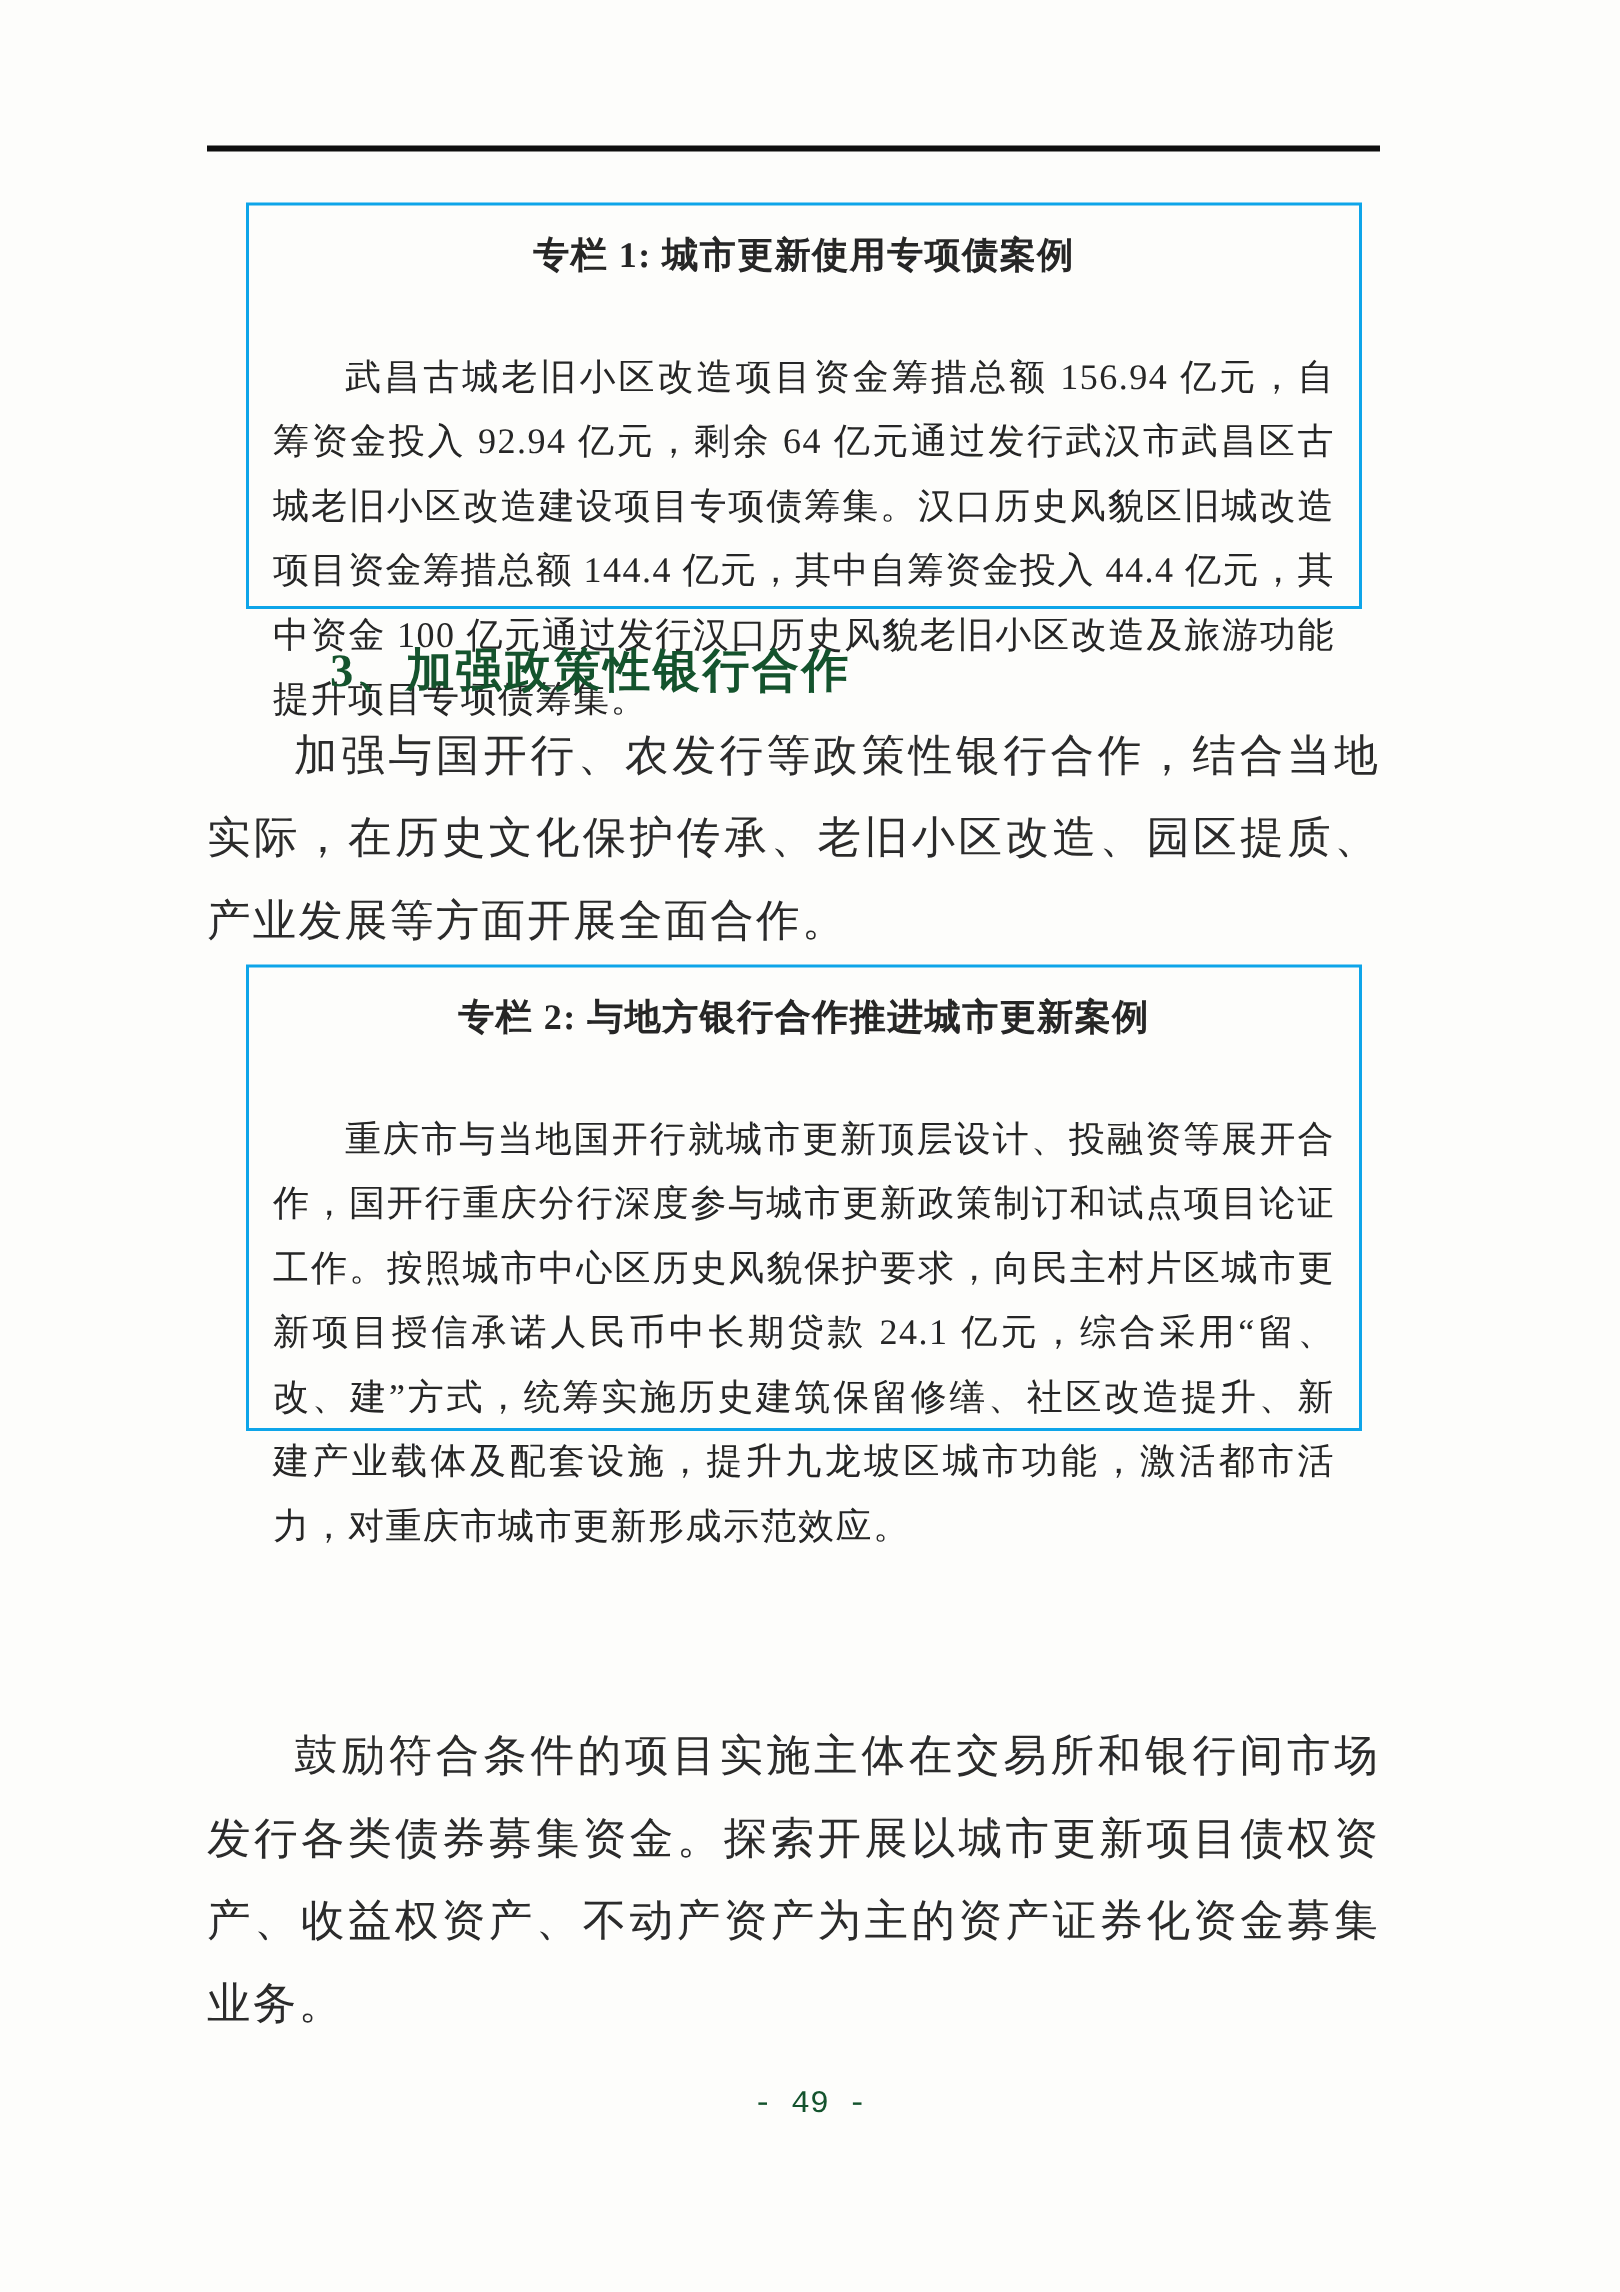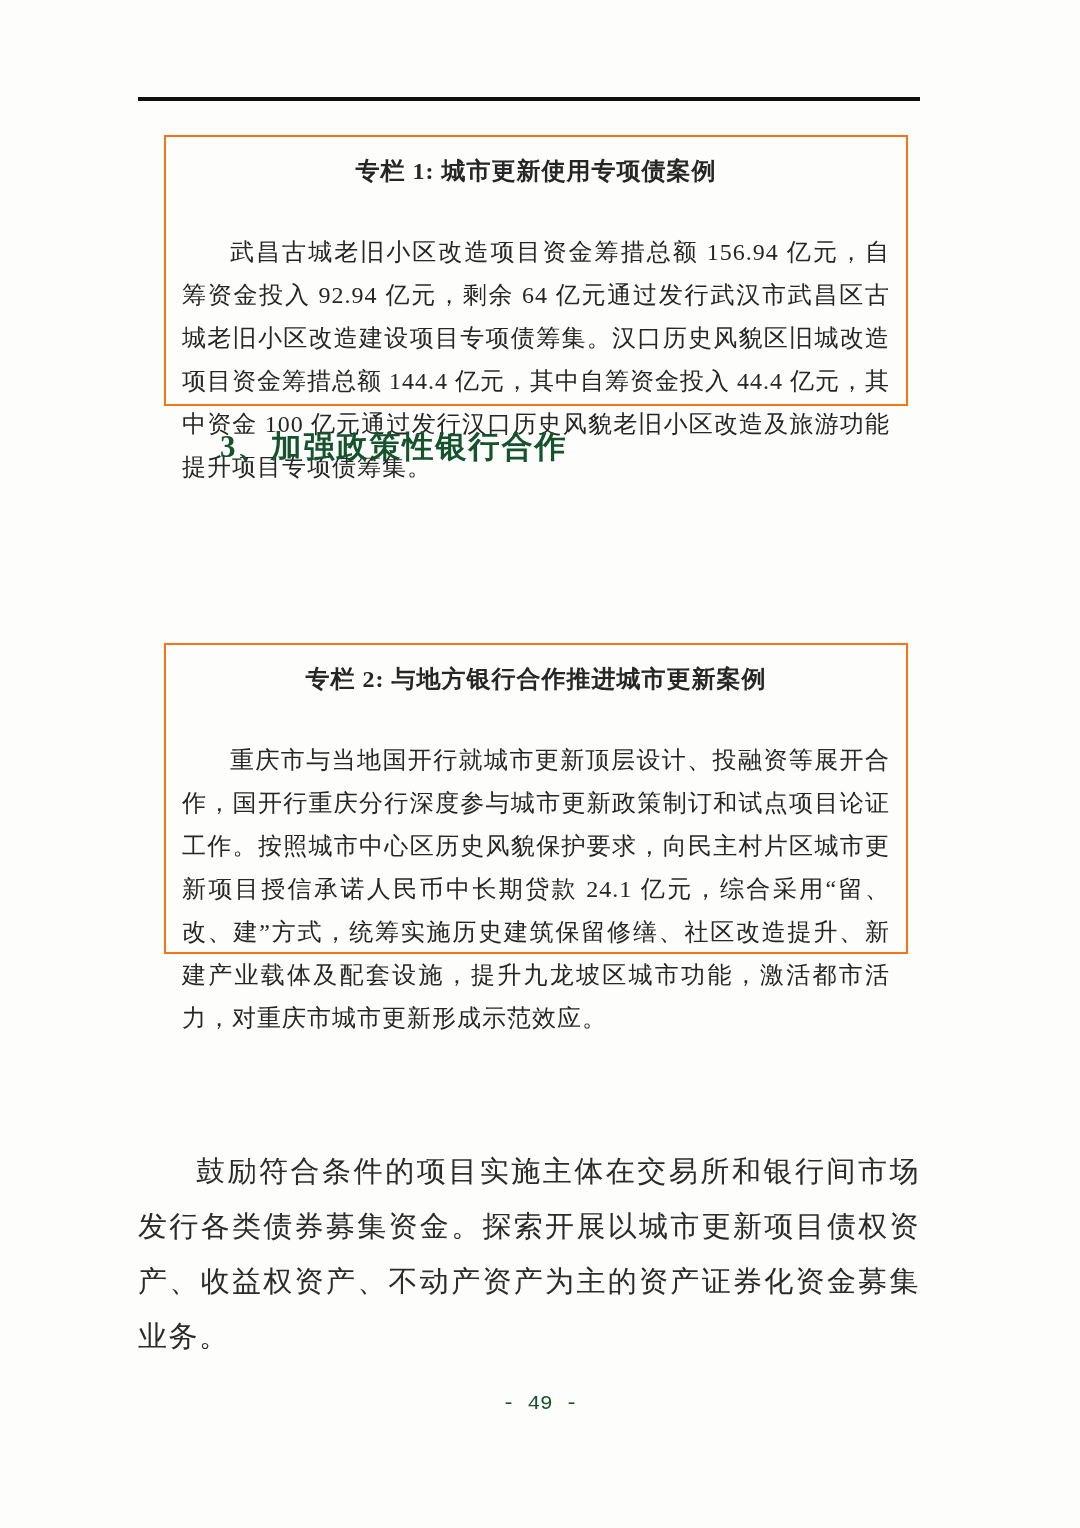--- a/index.html
+++ b/index.html
@@ -23,21 +23,21 @@
     left: 138px;
     width: 782px;
     height: 4px;
     background: #0f0f0f;
   }
   .case-box {
     position: absolute;
     left: 164px;
     width: 744px;
     box-sizing: border-box;
-    border: 2px solid #f97316;
+    border: 2px solid #0ea5e9;
     background: transparent;
     padding: 12px 16px 14px 16px;
   }
   .case-box-1 { top: 135px; height: 271px; }
   .case-box-2 { top: 643px; height: 311px; }
   .case-box .box-title {
     text-align: center;
     font-weight: bold;
     font-size: 24px;
     line-height: 40px;
@@ -95,20 +95,21 @@
 
   <div class="top-rule"></div>
 
   <div class="case-box case-box-1">
     <div class="box-title">专栏 1: 城市更新使用专项债案例</div>
     <div class="box-body">武昌古城老旧小区改造项目资金筹措总额 156.94 亿元，自筹资金投入 92.94 亿元，剩余 64 亿元通过发行武汉市武昌区古城老旧小区改造建设项目专项债筹集。汉口历史风貌区旧城改造项目资金筹措总额 144.4 亿元，其中自筹资金投入 44.4 亿元，其中资金 100 亿元通过发行汉口历史风貌老旧小区改造及旅游功能提升项目专项债筹集。</div>
   </div>
 
   <div class="section-heading heading-3">3、加强政策性银行合作</div>
 
+  <div class="body-para para-3">加强与国开行、农发行等政策性银行合作，结合当地实际，在历史文化保护传承、老旧小区改造、园区提质、产业发展等方面开展全面合作。</div>
 
   <div class="case-box case-box-2">
     <div class="box-title">专栏 2: 与地方银行合作推进城市更新案例</div>
     <div class="box-body">重庆市与当地国开行就城市更新顶层设计、投融资等展开合作，国开行重庆分行深度参与城市更新政策制订和试点项目论证工作。按照城市中心区历史风貌保护要求，向民主村片区城市更新项目授信承诺人民币中长期贷款 24.1 亿元，综合采用“留、改、建”方式，统筹实施历史建筑保留修缮、社区改造提升、新建产业载体及配套设施，提升九龙坡区城市功能，激活都市活力，对重庆市城市更新形成示范效应。</div>
   </div>
 
 
 
   <div class="body-para para-4b">鼓励符合条件的项目实施主体在交易所和银行间市场发行各类债券募集资金。探索开展以城市更新项目债权资产、收益权资产、不动产资产为主的资产证券化资金募集业务。</div>
 

